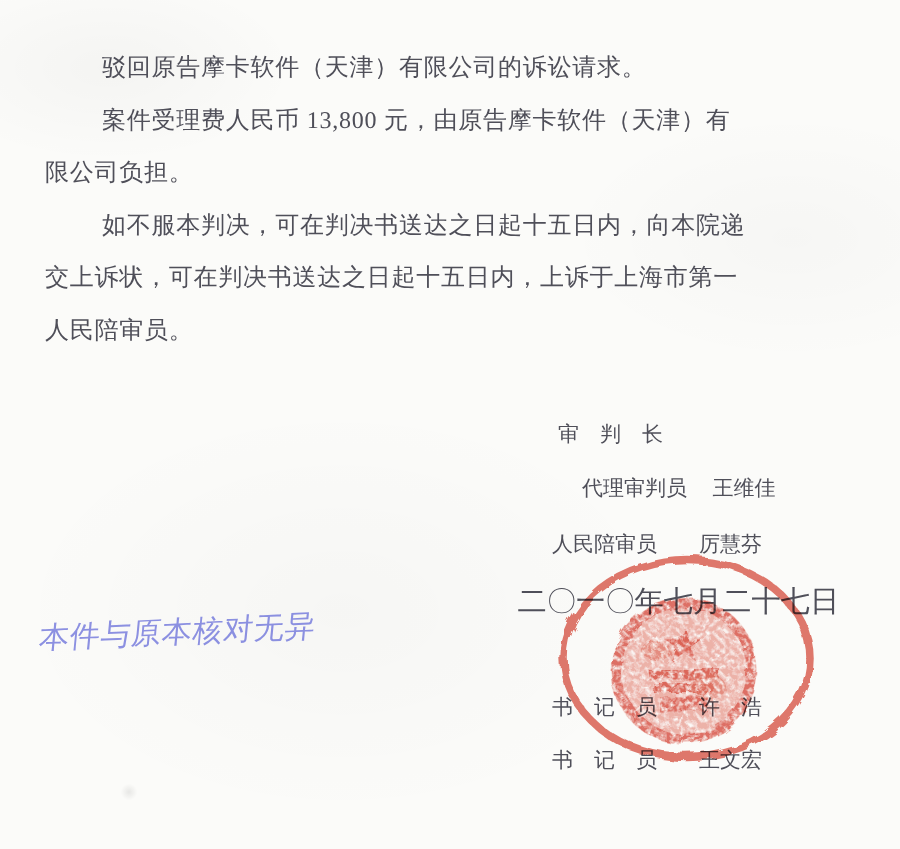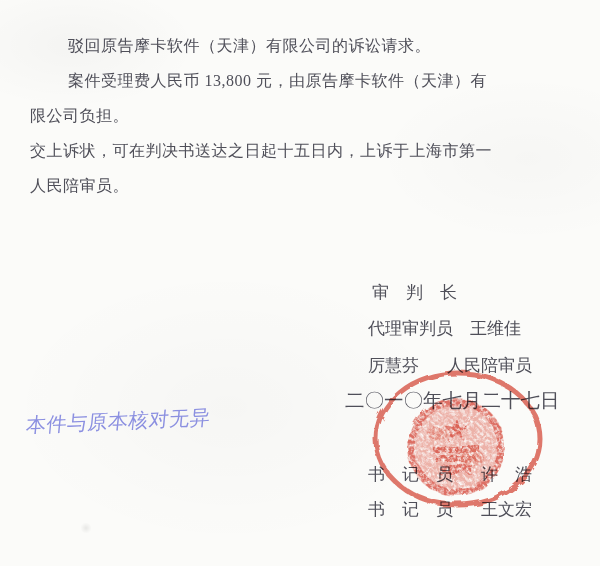--- a/index.html
+++ b/index.html
@@ -17,24 +17,24 @@
   }
   .body-text {
     position:absolute; left:30px; top:28px; width:548px;
     font-size:16px; line-height:35px; color:#4f4f59;
     white-space:nowrap; letter-spacing:0.5px;
   }
   .line { height:35px; }
   .indent { text-indent:38px; }
   .sig {
     position:absolute; display:flex; column-gap:28px;
-    font-size:17px; color:#4f4f59; white-space:nowrap;
+    font-size:14px; color:#4f4f59; white-space:nowrap;
   }
   .sig-judge-1 { left:372px; top:281px; }
-  .sig-judge-2 { left:368px; top:317px;gap:17px; }
+  .sig-judge-2 { left:388px; top:317px;gap:17px; }
   .sig-judge-3 { left:368px; top:354px; }
   .sig-date    { left:345px; top:387px; font-size:19.5px;align-items:center; }
   .sig-clerk-1 { left:368px; top:463px; }
   .sig-clerk-2 { left:368px; top:498px; }
   .verify-stamp {
     position:absolute; left:26px; top:408px;
     font-size:20px; letter-spacing:0.5px;
     color:#7d82de; opacity:0.88;
     transform:rotate(-2.5deg) skewX(-8deg);
     font-family:"DejaVu Sans","Liberation Sans",sans-serif;
@@ -48,34 +48,35 @@
 </style>
 </head>
 <body>
 
 <div class="page">
 
   <div class="body-text">
     <div class="line indent">驳回原告摩卡软件（天津）有限公司的诉讼请求。</div>
     <div class="line indent">案件受理费人民币 13,800 元，由原告摩卡软件（天津）有</div>
     <div class="line">限公司负担。</div>
+    <div class="line indent">如不服本判决，可在判决书送达之日起十五日内，向本院递</div>
     <div class="line">交上诉状，可在判决书送达之日起十五日内，上诉于上海市第一</div>
     <div class="line">人民陪审员。</div>
   </div>
 
   <div class="sig sig-judge-1">
     <span>审　判　长</span>
   </div>
   <div class="sig sig-judge-2">
     <span>代理审判员</span>
     <span>王维佳</span>
   </div>
   <div class="sig sig-judge-3">
+    <span>人民陪审员</span>
     <span>厉慧芬</span>
-    <span>人民陪审员</span>
   </div>
 
   <div class="sig sig-date">
     <span>二〇一〇年七月二十七日</span>
   </div>
 
   <div class="sig sig-clerk-1">
     <span>书　记　员</span>
     <span>许　浩</span>
   </div>

